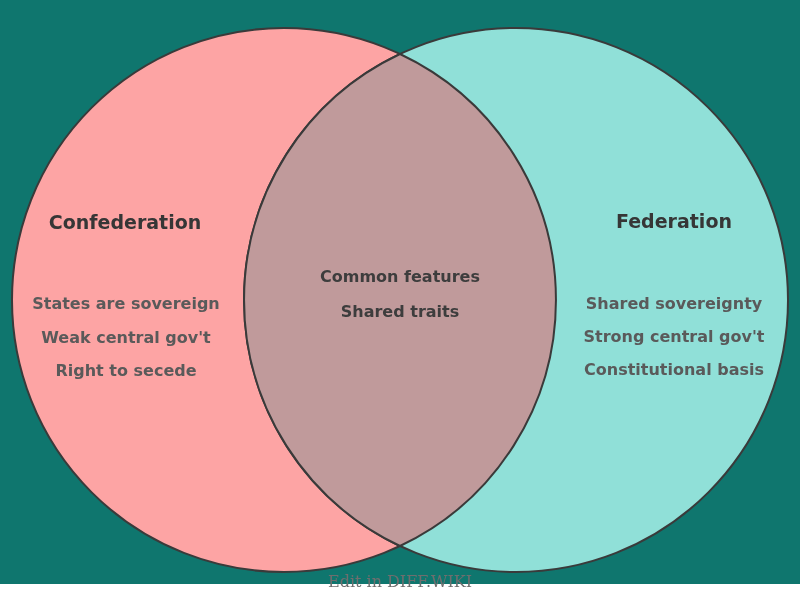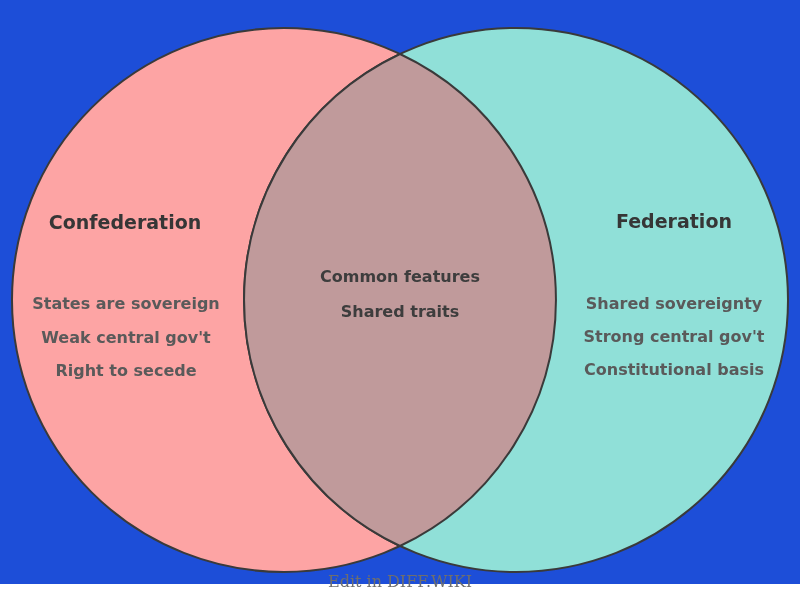--- a/index.html
+++ b/index.html
@@ -7,21 +7,21 @@
     padding: 0;
     width: 800px;
     height: 600px;
     background: #ffffff;
     overflow: hidden;
   }
   .stage {
     position: relative;
     width: 800px;
     height: 584px;
-    background: #1d4ed8;
+    background: #0f766e;
   }
   svg {
     display: block;
   }
   .venn-title {
     font-family: "DejaVu Sans", "Liberation Sans", sans-serif;
     font-weight: bold;
     font-size: 19px;
   }
   .venn-item {

